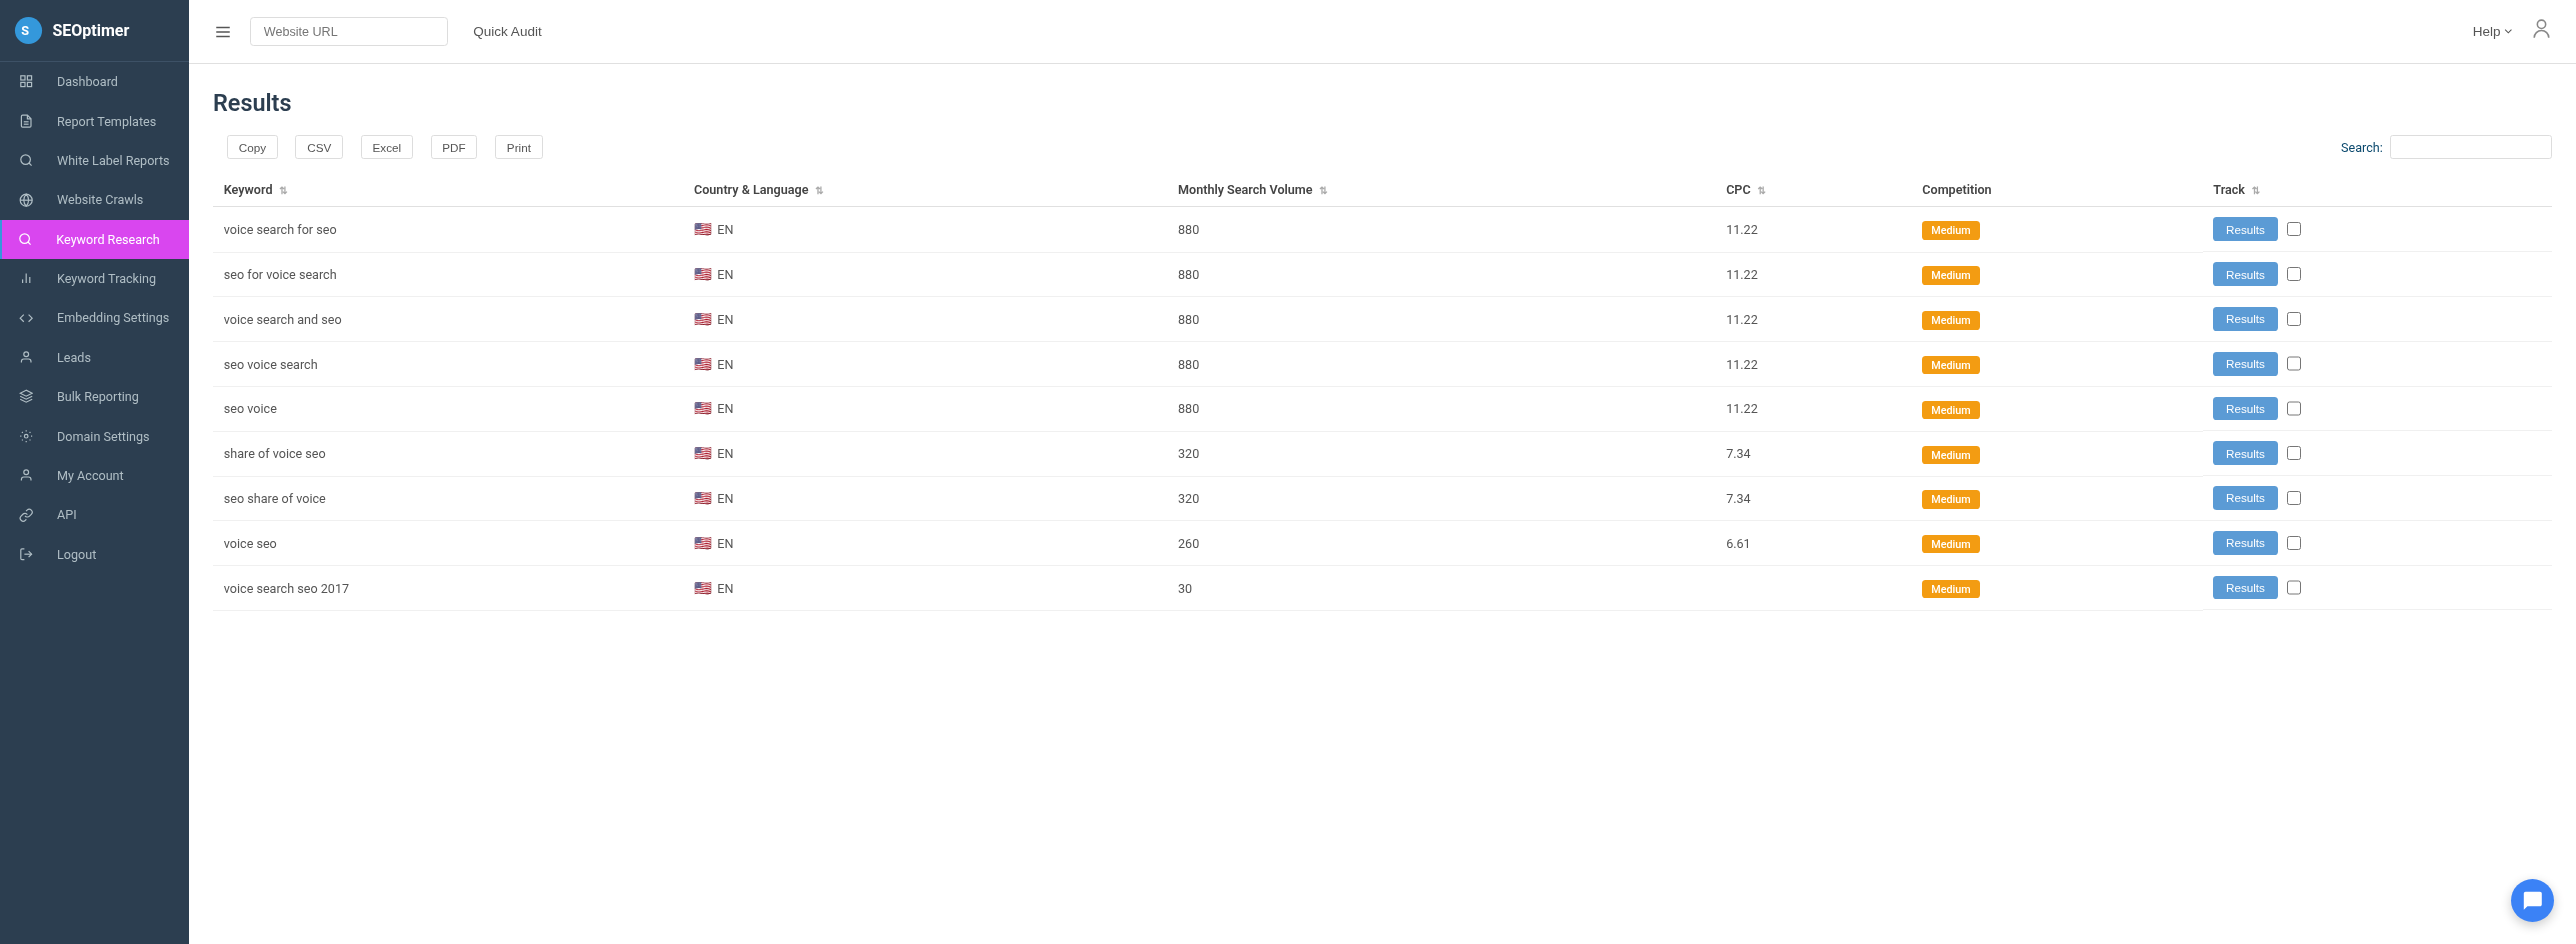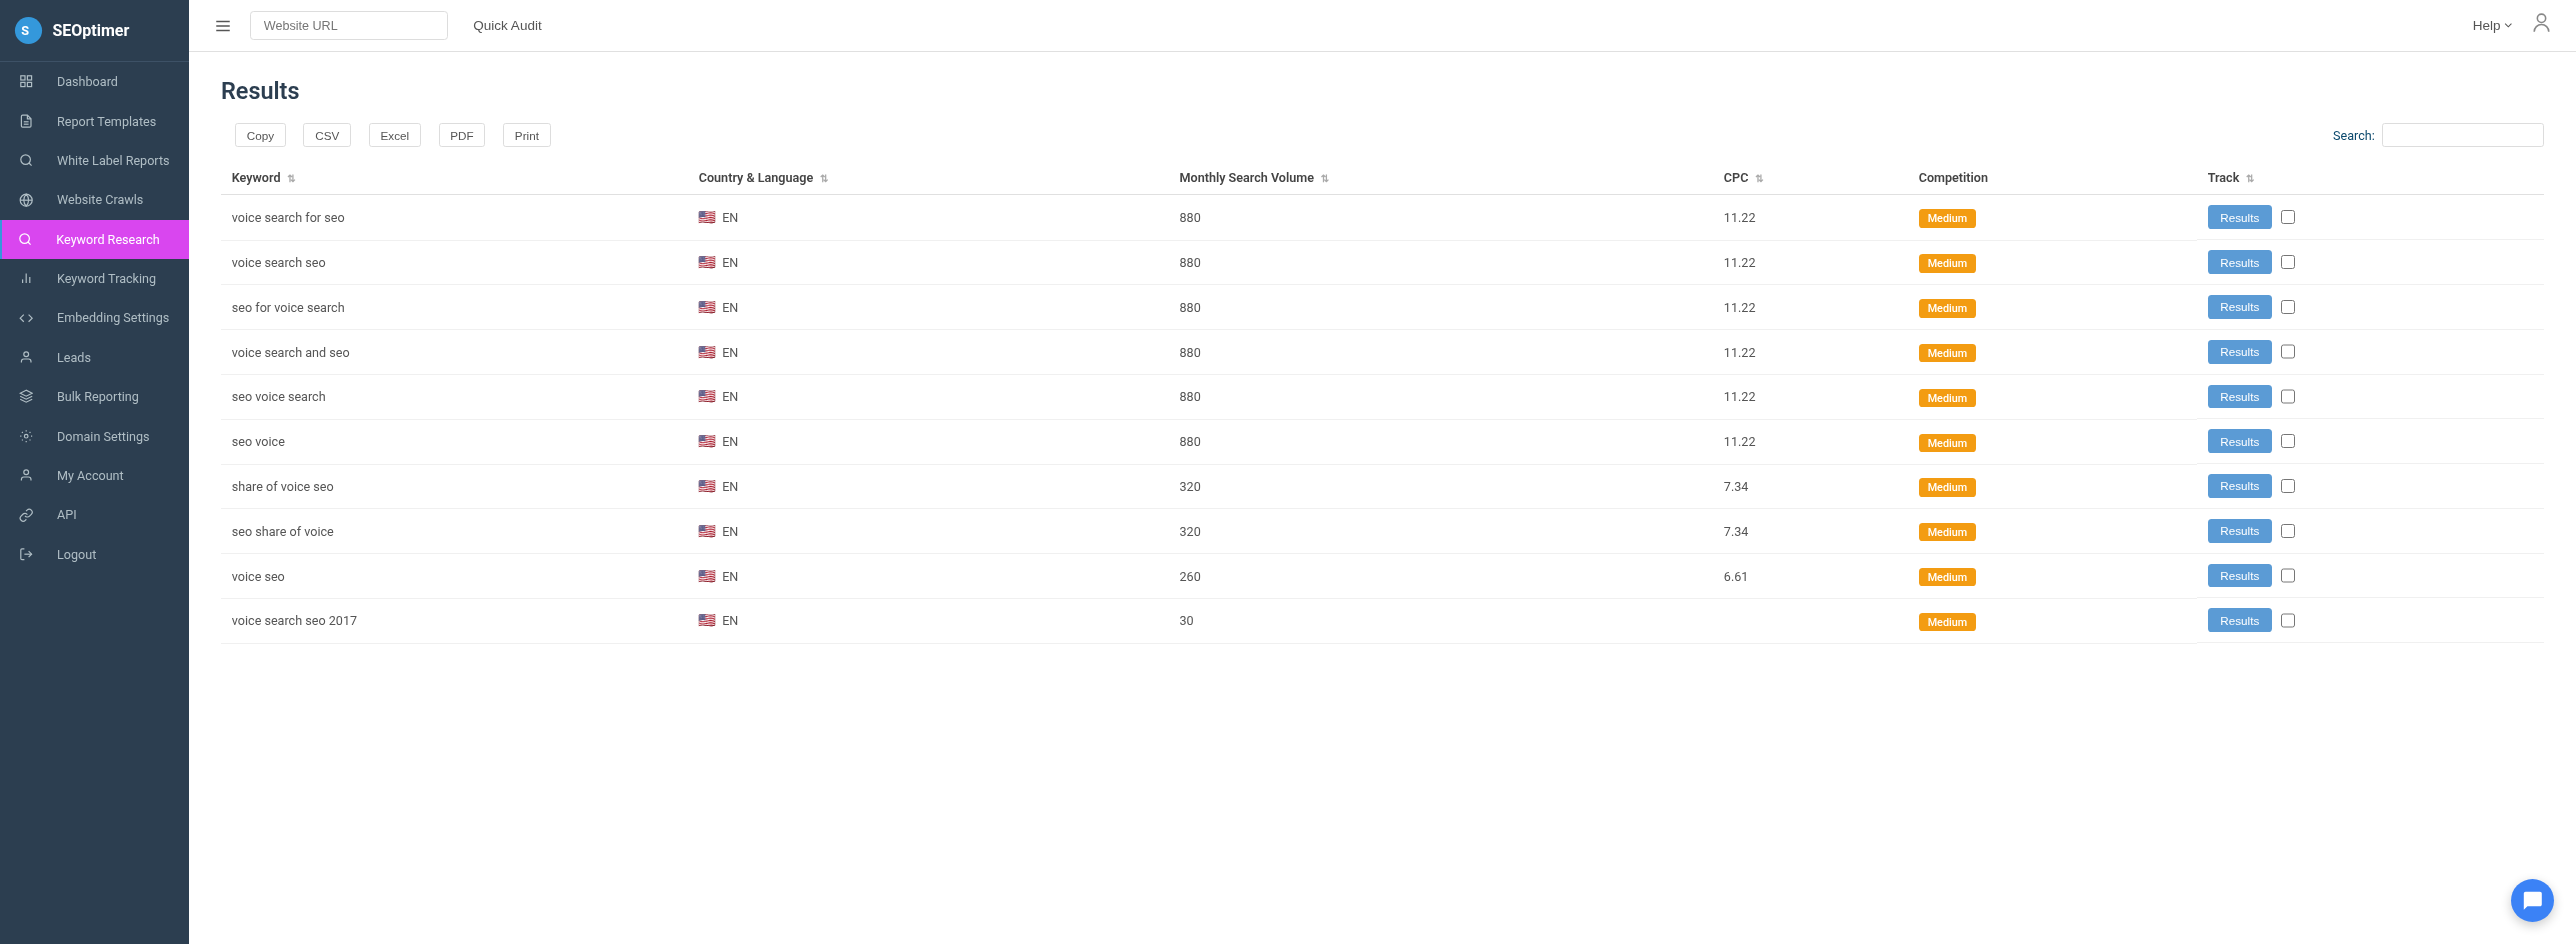--- a/index.html
+++ b/index.html
@@ -52,21 +52,21 @@
       display: flex;
       flex-direction: column;
       overflow: hidden;
     }
 
     
     #topbar {
       background: #fff;
       border-bottom: 0.9px solid #e0e0e0;
       padding: 0 21.6px;
-      height: 52px;
+      height: 64px;
       display: flex;
       align-items: center;
       gap: 14.4px;
     }
     .hamburger-btn {
       background: none;
       border: none;
       cursor: pointer;
       color: #555;
       padding: 3.6px;
@@ -104,21 +104,21 @@
       color: #555;
       display: flex;
       align-items: center;
       gap: 2px;
     }
 
     
     #content {
       flex: 1;
       overflow-y: auto;
-      padding: 25px 32px;
+      padding: 25px 24px;
       background: #fff;
     }
 
     .page-title {
       font-size: 23.4px;
       font-weight: 600;
       color: #2c3e50;
       margin-bottom: 18px;
     }
 
@@ -462,38 +462,20 @@
       <td>11.22</td>
       <td>
         <span class="badge-medium">Medium</span>
       </td>
       <td style="display:flex;align-items:center;gap:9px;">
         <button class="results-btn">Results</button>
         <input type="checkbox" class="track-checkbox" style="">
       </td>
     </tr>
           <tr>
-      <td>voice search seo</td>
-      <td>
-        <div class="flag-en">
-          <span class="flag">🇺🇸</span>
-          <span>EN</span>
-        </div>
-      </td>
-      <td>880</td>
-      <td>11.22</td>
-      <td>
-        <span class="badge-medium">Medium</span>
-      </td>
-      <td style="display:flex;align-items:center;gap:9px;">
-        <button class="results-btn">Results</button>
-        <input type="checkbox" class="track-checkbox" style="">
-      </td>
-    </tr>
-          <tr>
       <td>seo for voice search</td>
       <td>
         <div class="flag-en">
           <span class="flag">🇺🇸</span>
           <span>EN</span>
         </div>
       </td>
       <td>880</td>
       <td>11.22</td>
       <td>

